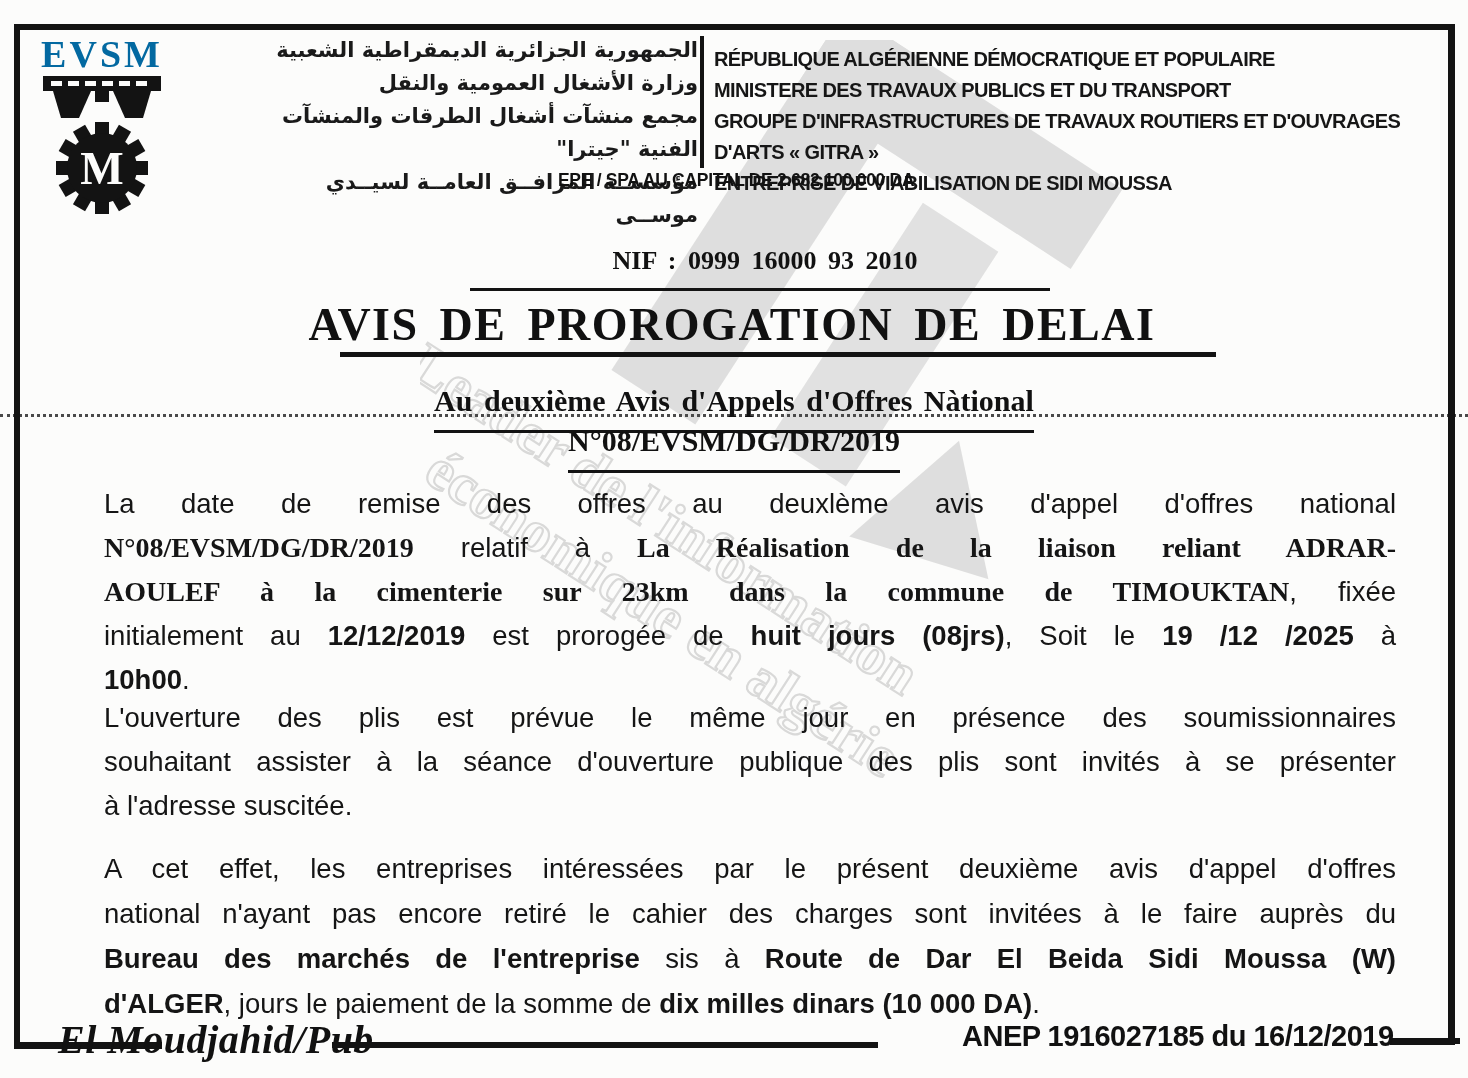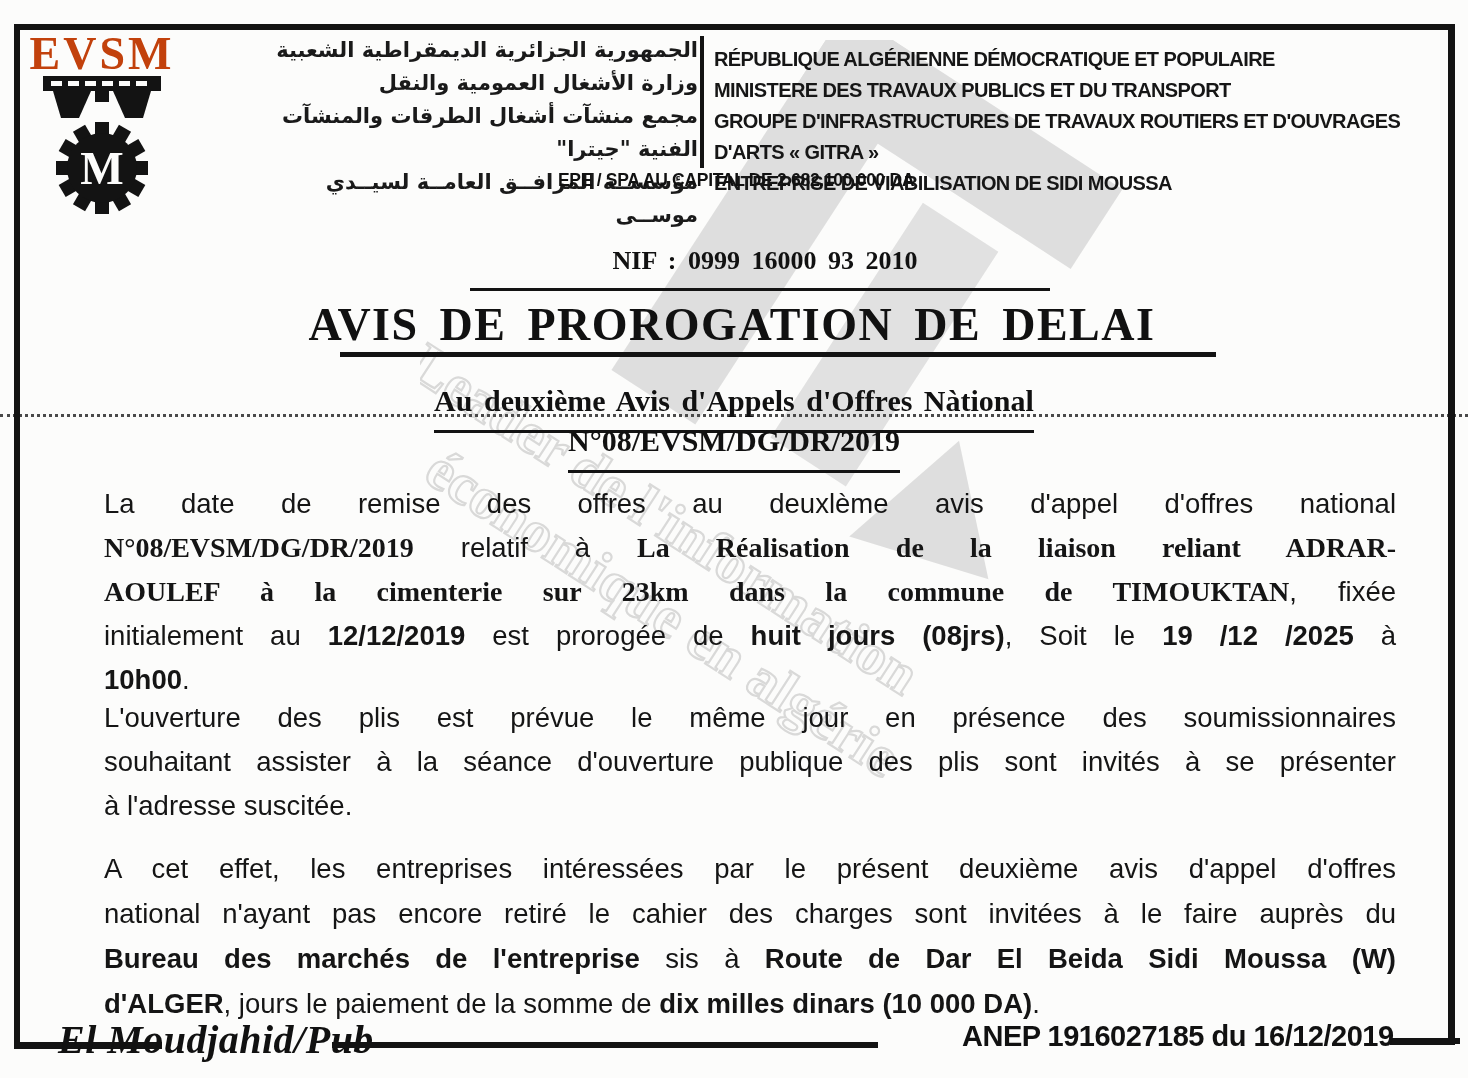--- a/index.html
+++ b/index.html
@@ -11,21 +11,21 @@
   .abs { position:absolute; }
   .ink { background:#131313; }
 
   
   .watermark { position:absolute; left:420px; top:40px; z-index:0; opacity:.55; }
 
   
   .logo { left:26px; top:34px; width:152px; text-align:center; z-index:2; }
   .logo-text {
     font-family:"Liberation Serif", serif; font-weight:bold;
-    font-size:46px; letter-spacing:3px; line-height:40px; color:#c2410c;
+    font-size:38px; letter-spacing:3px; line-height:40px; color:#0369a1;
   }
   .arabic {
     left:246px; top:34px; width:452px; z-index:2;
     direction:rtl; text-align:right;
     font-family:"DejaVu Sans", sans-serif; font-weight:bold;
     font-size:21px; line-height:33px; color:#1a1a1a;
   }
   .hdr-divider { left:700px; top:36px; width:4px; height:132px; z-index:2; }
   .french {
     left:714px; top:44px; width:748px; z-index:2;

